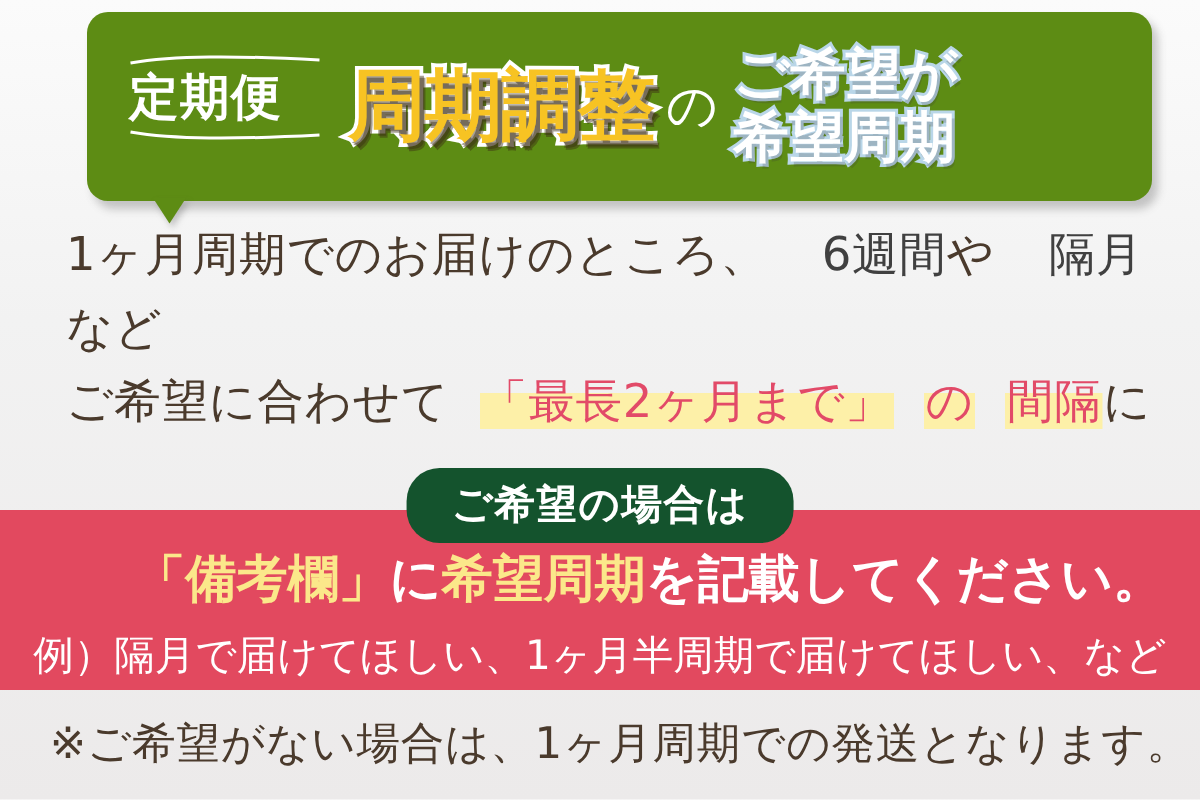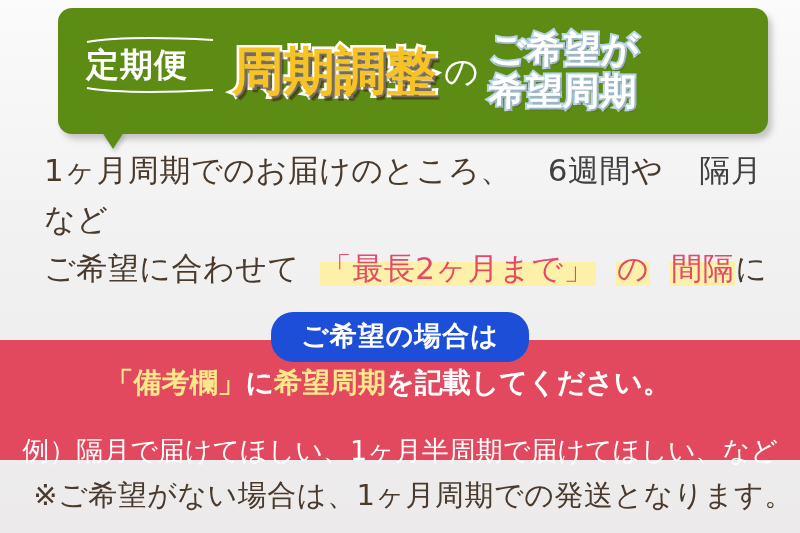--- a/index.html
+++ b/index.html
@@ -117,52 +117,52 @@
        rgba(253,240,168,0) 0%, rgba(253,240,168,0) 34%,
        #fdf0a8 34%, #fdf0a8 100%);
     padding:0 1px;
     margin-left:20px;
   }
 
   
   .pill {
     position:absolute; left:50%; top:312px;
     transform:translateX(-50%);
-    background:#1d4ed8;
+    background:#14532d;
     color:#ffffff;
     border-radius:22px;
     padding:6px 30px 8px 30px;
     font-size:27px;
     font-weight:600;
     letter-spacing:1px;
     white-space:nowrap;
     z-index:3;
   }
 
   
   .pink-band {
     position:absolute; left:0; top:340px;
     width:800px; height:120px;
     background:#e2495f;
     z-index:1;
   }
   .band-main {
     position:absolute; left:0; top:28px;
     width:776px;
-    text-align:center;
-    color:#ffffff;
-    font-size:28px;
+    text-align:right;
+    color:#ffffff;
+    font-size:34px;
     font-weight:700;
     line-height:1.1;
     letter-spacing:0px;
     white-space:nowrap;
   }
   .band-main .y { color:#fbe88a; }
   .band-sub {
-    position:absolute; left:0; top:96px;
+    position:absolute; left:0; top:83px;
     width:800px;
     text-align:center;
     color:#ffffff;
     font-size:27px;
     font-weight:500;
     line-height:1.1;
     letter-spacing:0px;
     white-space:nowrap;
   }
 

